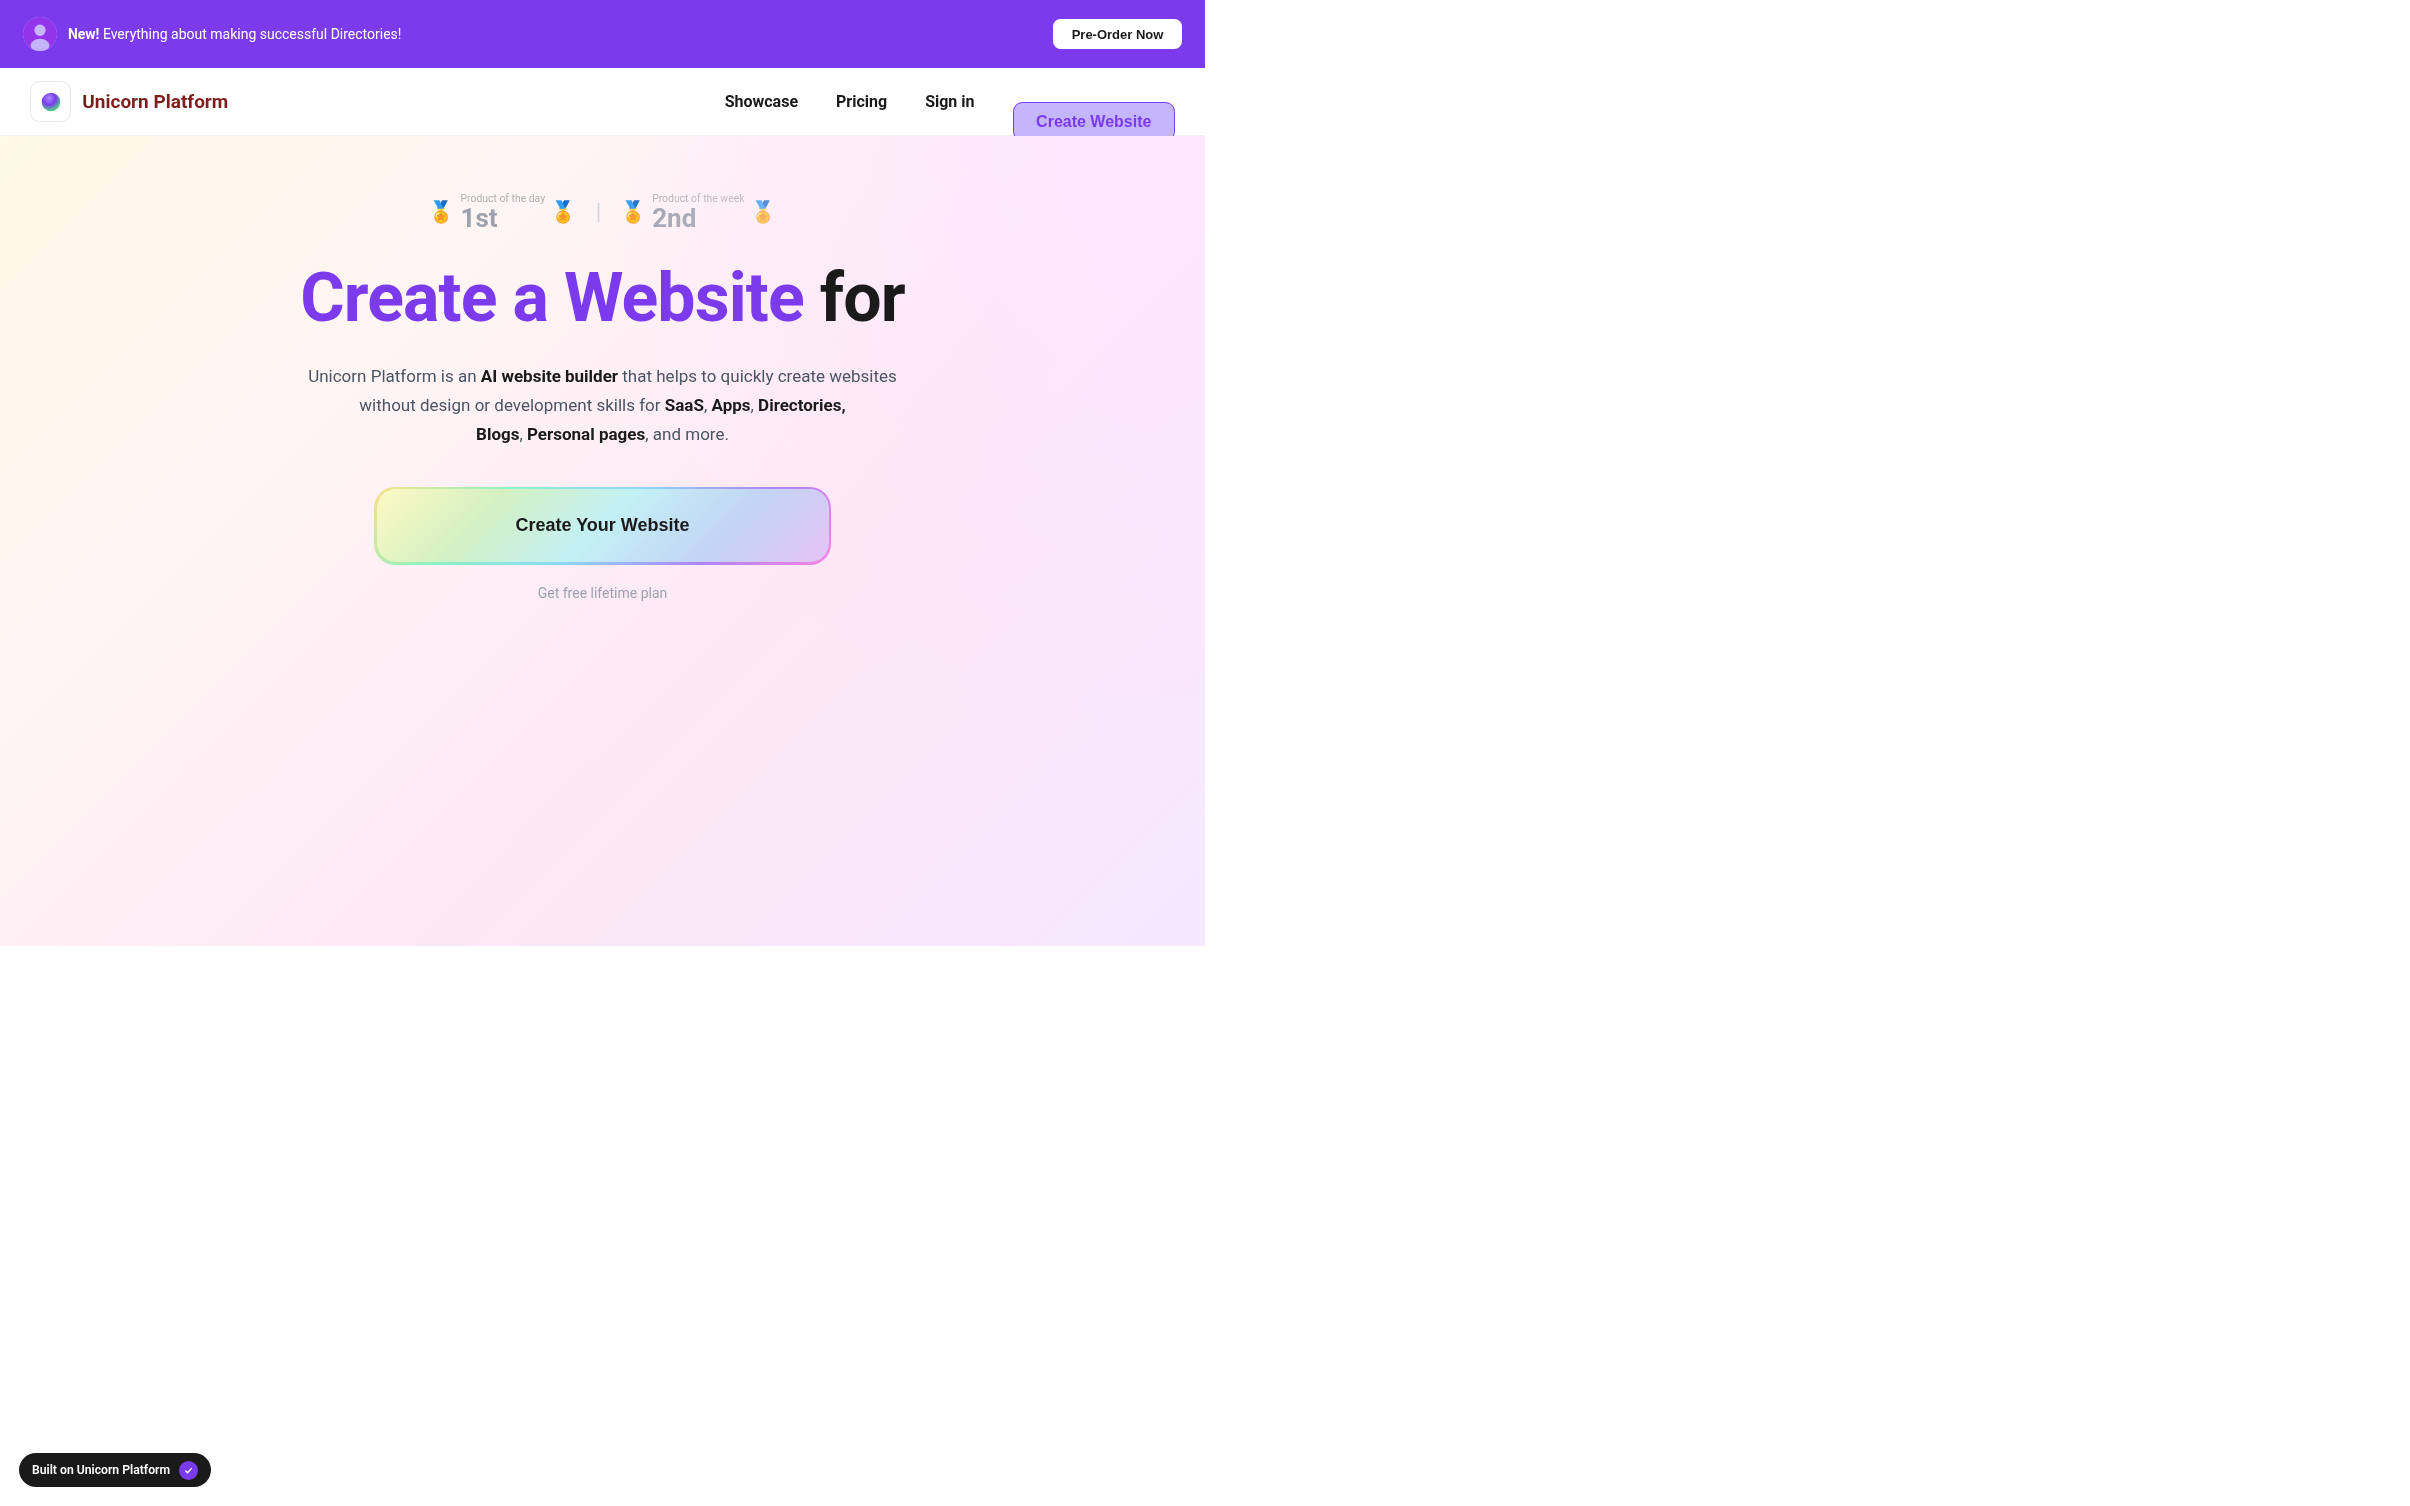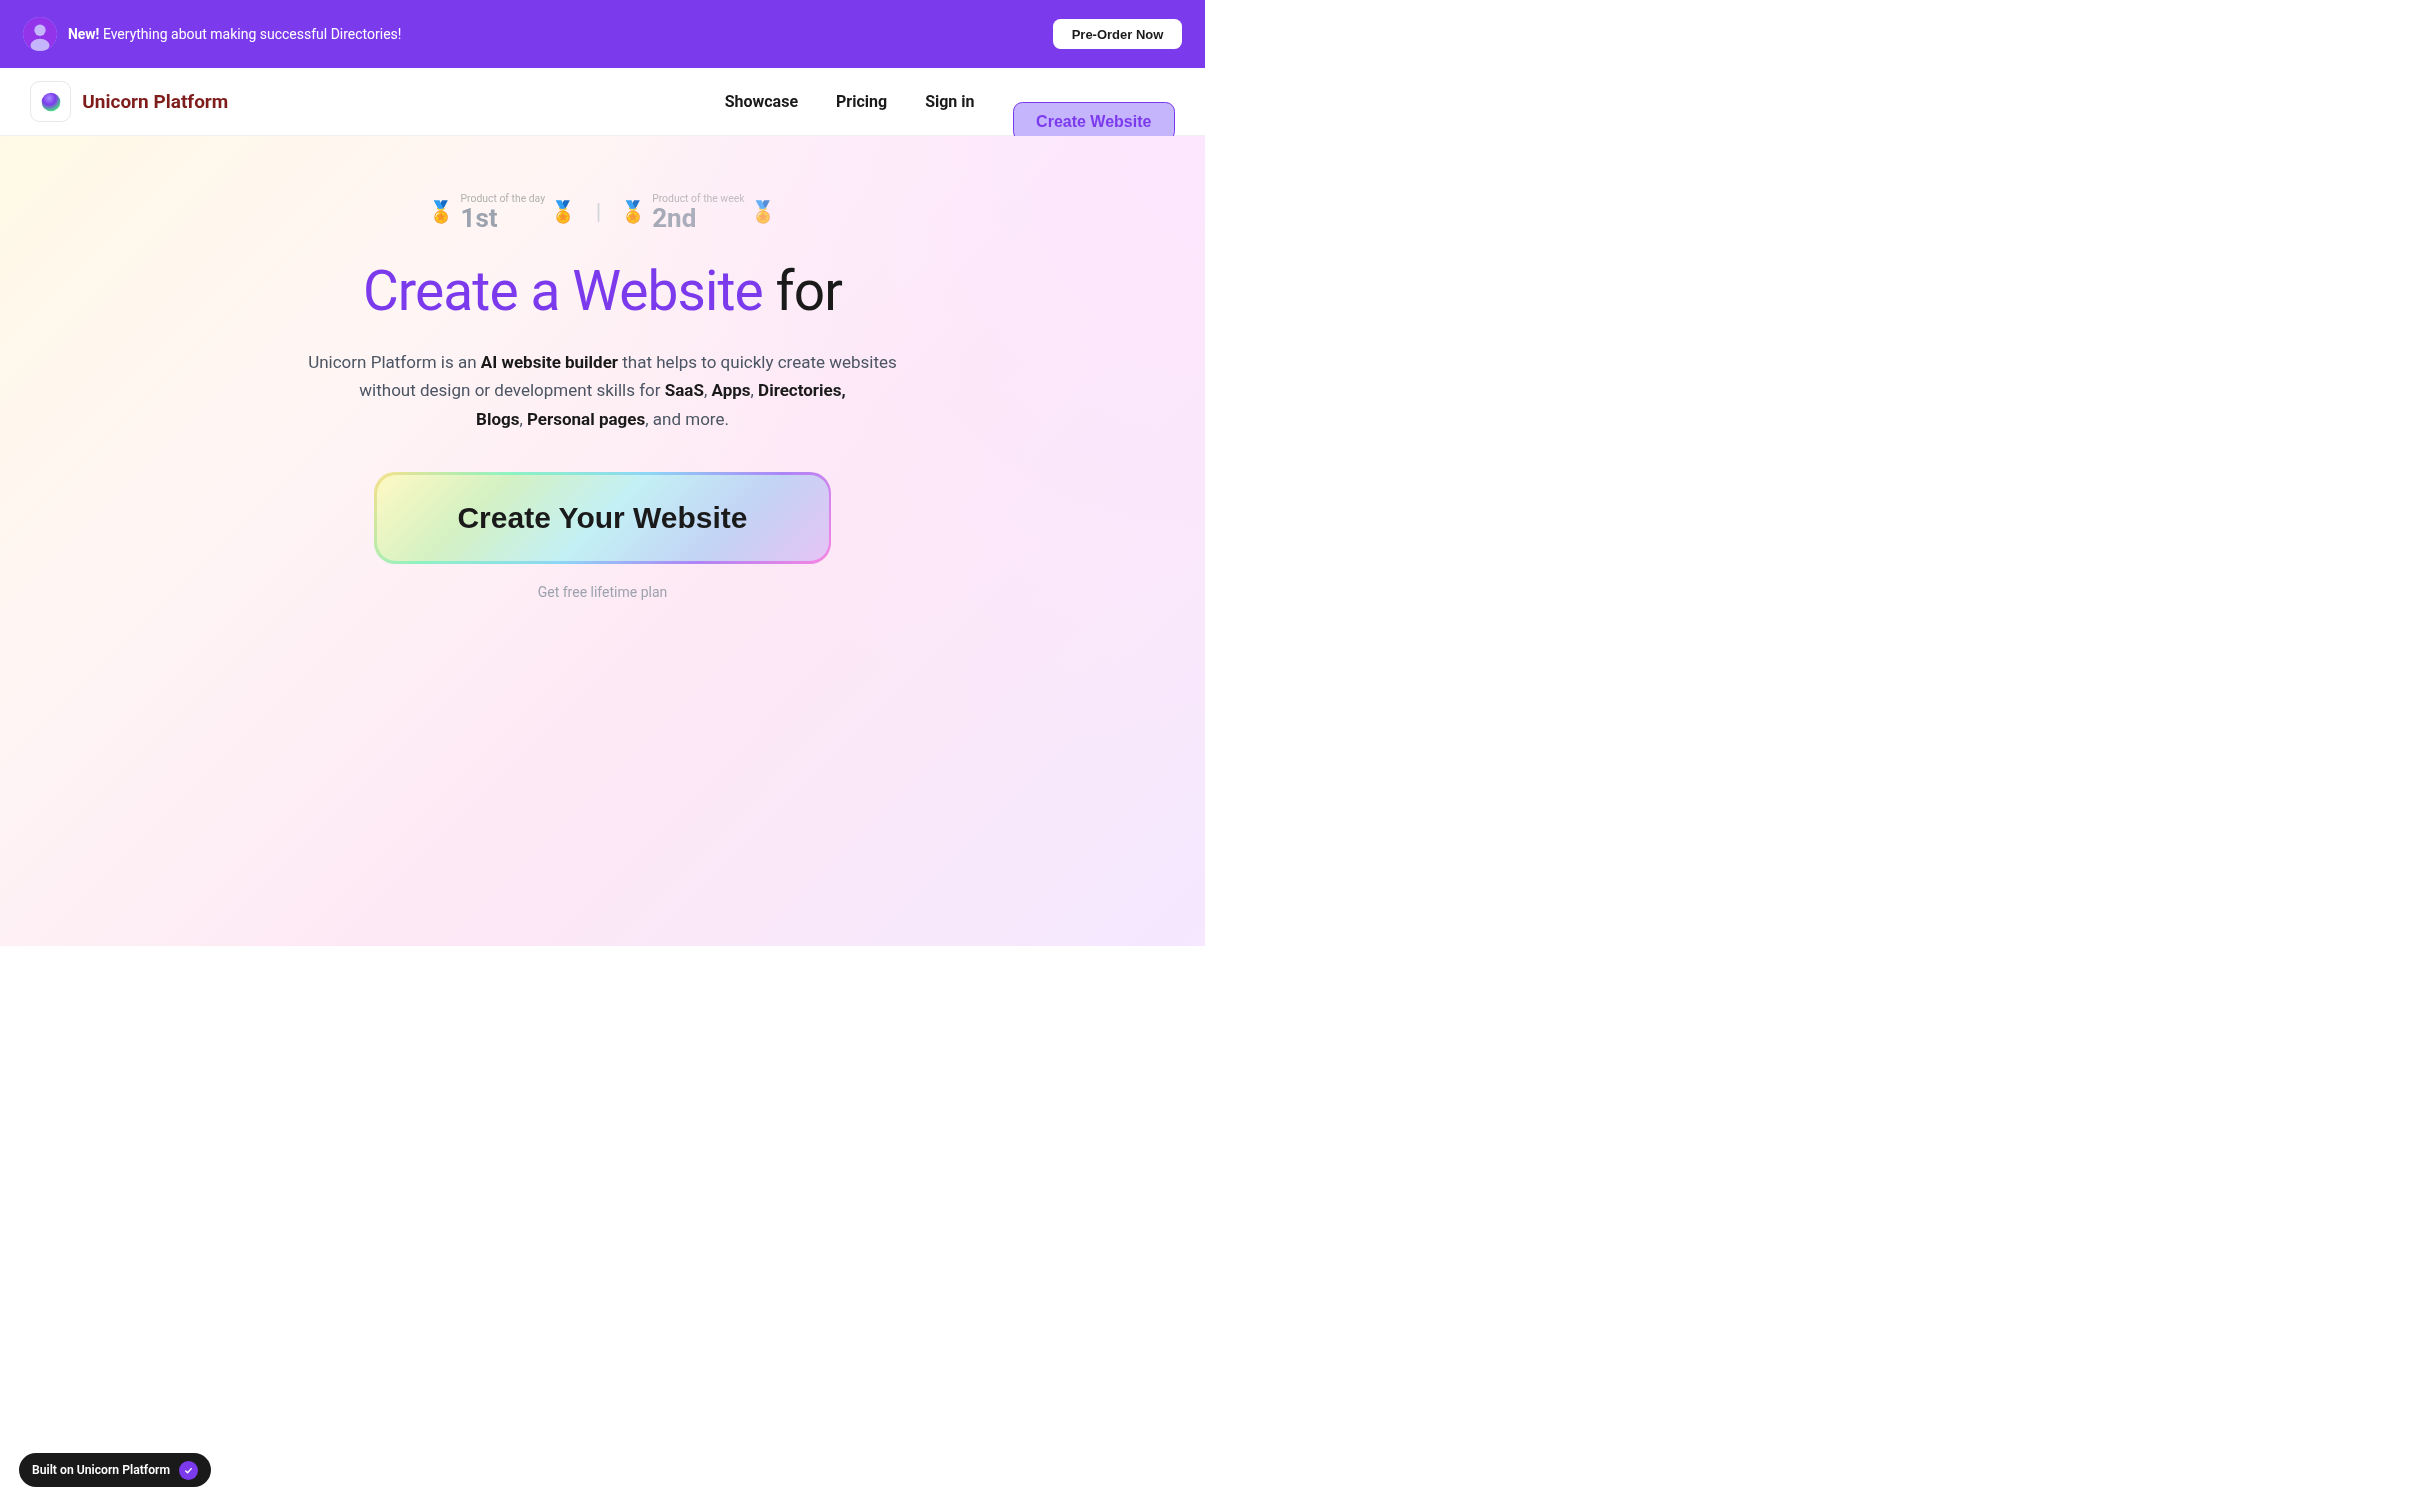--- a/index.html
+++ b/index.html
@@ -198,22 +198,22 @@
     }
 
     .hero-headline {
       text-align: center;
       margin-bottom: 26px;
       position: relative;
       z-index: 1;
     }
 
     .hero-headline h1 {
-      font-size: 55px;
-      font-weight: 400;
+      font-size: 68px;
+      font-weight: 700;
       line-height: 1.1;
       letter-spacing: -0.9px;
     }
 
     .hero-headline .purple-text {
       color: #7c3aed;
     }
 
     .hero-headline .dark-text {
       color: #1a1a1a;
@@ -239,21 +239,21 @@
       position: relative;
       z-index: 1;
       margin-bottom: 22.6px;
     }
 
     .cta-button {
       background: linear-gradient(135deg, #fef9c3 0%, #d4f1c3 25%, #c3f0f5 50%, #c3d4f5 75%, #e5c3f5 100%);
       border: none;
       border-radius: 19px;
       padding: 26px 75px;
-      font-size: 30px;
+      font-size: 18px;
       font-weight: 700;
       color: #1a1a1a;
       cursor: pointer;
       position: relative;
       min-width: 452px;
       text-align: center;
     }
 
     .cta-button::before {
       content: '';

